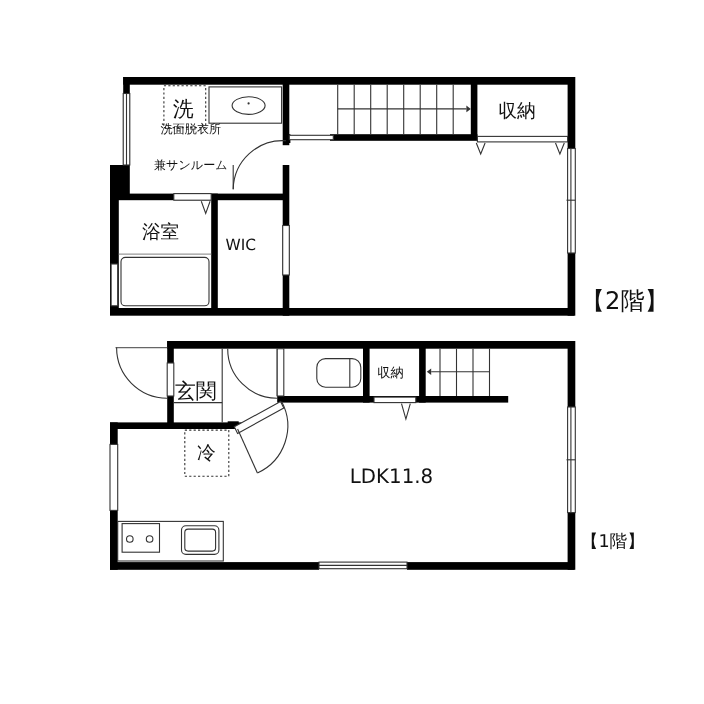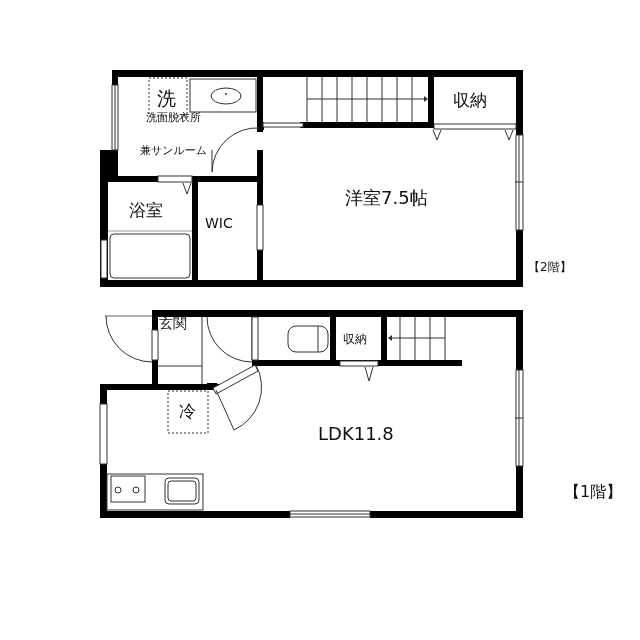--- a/index.html
+++ b/index.html
@@ -144,22 +144,21 @@
     <rect x="165" y="478" width="34" height="26" rx="4" fill="none" stroke="#333" stroke-width="1"></rect>
     <rect x="168" y="481" width="28" height="20" rx="3" fill="none" stroke="#333" stroke-width="1"></rect>
   </svg>
 
   <div class="lbl" style="left:157px;top:86px;font-size:19px;">洗</div>
   <div class="lbl" style="left:146px;top:110px;font-size:11px;">洗面脱衣所</div>
   <div class="lbl" style="left:140px;top:143px;font-size:11px;text-align:center;">兼サンルーム</div>
   <div class="lbl" style="left:129px;top:199px;font-size:17px;">浴室</div>
   <div class="lbl" style="left:205px;top:215px;font-size:14px;">WIC</div>
   <div class="lbl" style="left:453px;top:89px;font-size:17px;">収納</div>
-  <div class="lbl" style="left:345px;top:186px;font-size:18px;">洋室7.5帖</div>
-  <div class="lbl" style="left:528px;top:259px;font-size:12px;">【2階】</div>
+  <div class="lbl" style="left:528px;top:259px;font-size:22px;">【2階】</div>
 
-  <div class="lbl" style="left:159px;top:315px;font-size:14px;">玄関</div>
+  <div class="lbl" style="left:159px;top:343px;font-size:19px;">玄関</div>
   <div class="lbl" style="left:179px;top:400px;font-size:17px;">冷</div>
   <div class="lbl" style="left:343px;top:331px;font-size:12px;">収納</div>
   <div class="lbl" style="left:318px;top:423px;font-size:18px;text-align:right;">LDK11.8</div>
-  <div class="lbl" style="left:528px;top:482px;font-size:16px;margin-left:36px;">【1階】</div>
+  <div class="lbl" style="left:528px;top:482px;font-size:16px;">【1階】</div>
 
 </div>
 
 </body></html>

